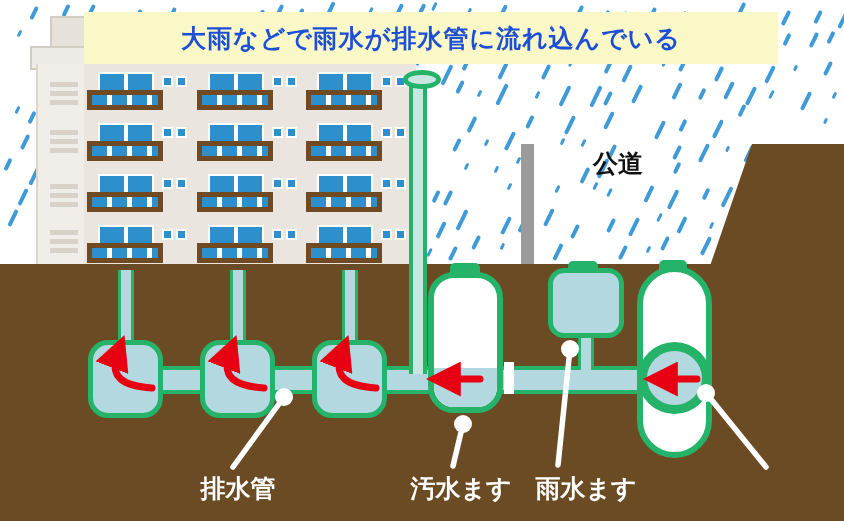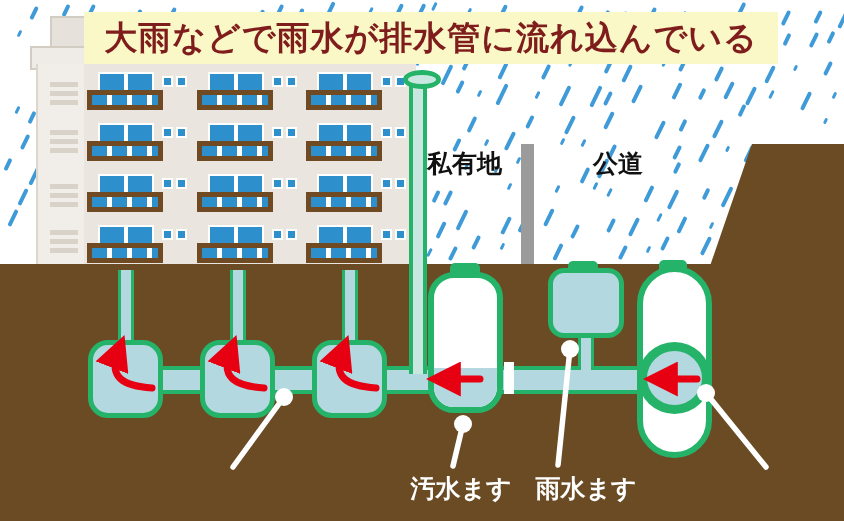--- a/index.html
+++ b/index.html
@@ -12,21 +12,21 @@
   .bld-part{position:absolute;}
   .rooftop{left:50px;top:16px;width:34px;height:32px;background:#e6e1da;border:2px solid #d3ccc2;}
   .parapet{left:30px;top:46px;width:68px;height:20px;background:#efece7;border:2px solid #d3ccc2;}
   .tower{left:36px;top:64px;width:48px;height:209px;background:#f1eee9;border-left:2px solid #ddd6cc;}
   .slat{position:absolute;left:12px;width:28px;height:5px;background:#d8d2c8;}
   .facade{left:84px;top:58px;width:332px;height:215px;background:#eae5df;border-bottom:5px solid #b3a48c;}
   .pane{position:absolute;background:#2e8fcd;border:2px solid #ffffff;}
   .railing{position:absolute;border:5px solid #6f4a23;background:repeating-linear-gradient(90deg,#2e8fcd 0 15px,#ffffff 15px 20px);}
   
   .banner{left:84px;top:12px;width:694px;height:52px;background:#f9f8c6;display:flex;align-items:center;justify-content:center;}
-  .banner span{color:#7f1d1d;font-size:33px;font-weight:bold;letter-spacing:1px;white-space:nowrap;}
+  .banner span{color:#1d4ed8;font-size:25px;font-weight:bold;letter-spacing:1px;white-space:nowrap;}
   .black-label{position:absolute;color:#111;font-size:25px;font-weight:bold;white-space:nowrap;}
   .white-label{position:absolute;color:#fff;font-size:25px;font-weight:bold;white-space:nowrap;transform:translateX(-50%);}
   
   .soil{left:0;top:264px;width:844px;height:257px;background:#6b4b24;}
   .mound{left:690px;top:144px;width:154px;height:122px;background:#6b4b24;clip-path:polygon(62px 0,154px 0,154px 122px,20px 122px);}
   .post{left:521px;top:144px;width:13px;height:122px;background:#9b9b9b;}
   
   .main-pipe{left:122px;top:366px;width:553px;height:20px;background:#b4d8e0;border-top:4px solid #24b368;border-bottom:4px solid #24b368;}
   .vpipe{position:absolute;width:10px;background:#b4d8e0;border-left:3px solid #24b368;border-right:3px solid #24b368;}
   .drain-box{position:absolute;top:340px;width:65px;height:68px;background:#b4d8e0;border:5px solid #24b368;border-radius:20px;}
@@ -431,17 +431,17 @@
       <line x1="706" y1="393" x2="766" y2="467"></line>
     </g>
     <g fill="#ffffff">
       <circle cx="284" cy="397" r="9"></circle>
       <circle cx="463" cy="424" r="9"></circle>
       <circle cx="570" cy="349" r="9"></circle>
       <circle cx="706" cy="393" r="9"></circle>
     </g>
   </svg>
 
-  <div class="black-label" style="left:427px;top:147px;">私有地</div>
   <div class="black-label" style="left:593px;top:147px;">公道</div>
+  <div class="white-label" style="left:238px;top:472px;">排水管</div>
   <div class="white-label" style="left:461px;top:472px;">汚水ます</div>
   <div class="white-label" style="left:586px;top:472px;">雨水ます</div>
 </div>
 
 </body></html>

